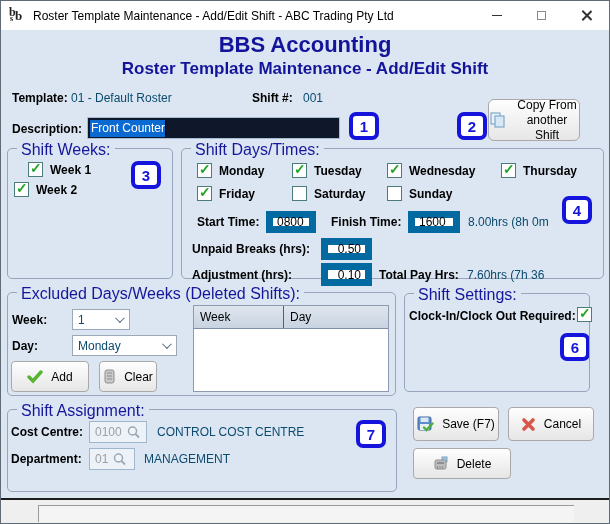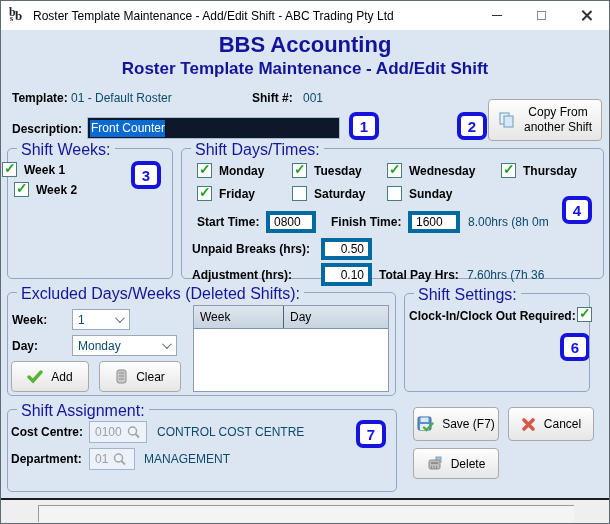--- a/index.html
+++ b/index.html
@@ -38,21 +38,21 @@
     display:flex; align-items:center; justify-content:center; font-size:15px; font-weight:bold; color:#1414dd; }
   
   .group { position:absolute; border:1px solid #96a5bb; border-radius:5px; }
   .group-title { position:absolute; top:-8px; left:9px; background:#dbe6f2; padding:0 4px; font-size:16px; color:#16169c; white-space:nowrap; }
   
   .cbrow { position:absolute; display:flex; align-items:center; gap:7px; }
   .cb { width:15px; height:15px; background:#fff; border:1px solid #4c7b7b; position:relative; flex:0 0 auto; }
   .cb.checked::after { content:"\2713"; position:absolute; left:1px; top:-3px; font-size:14px; font-weight:bold; color:#27a427; }
   .cblabel { font-size:12px; font-weight:bold; color:#000; white-space:nowrap; }
   
-  .tinput { position:absolute; background:#fff; border:4px solid #0369a1; font-size:12px; color:#000;
+  .tinput { position:absolute; background:#fff; border:7px solid #0369a1; font-size:12px; color:#000;
     display:flex; align-items:center; padding:0 4px; }
   .tinput.right { justify-content:flex-end; }
   
   .combo { position:absolute; background:#fff; border:1px solid #9aa8b8; display:flex; align-items:center; font-size:12px; padding-left:5px; }
   .chev { margin-left:auto; margin-right:7px; width:7px; height:7px; border-right:1.5px solid #5a6b7c; border-bottom:1.5px solid #5a6b7c; transform:rotate(45deg) translateY(-2px); }
   
   .btn { position:absolute; background:linear-gradient(#fefefe,#e6e6e6); border:1px solid #a9a9a9; border-radius:4px;
     display:flex; align-items:center; justify-content:center; gap:8px; font-size:12px; color:#000; }
   .btn .bicon { flex:0 0 auto; display:flex; }
   .btn-2line { flex-direction:row; text-align:center; line-height:15px; }
@@ -102,21 +102,21 @@
   <span class="val" style="position:absolute;left:70px;top:90px;">01 - Default Roster</span>
   <span class="lbl" style="position:absolute;left:251px;top:90px;">Shift #:</span>
   <span class="val" style="position:absolute;left:302px;top:90px;">001</span>
 
   <span class="lbl" style="position:absolute;left:11px;top:121px;">Description:</span>
   <div class="desc-input">
     <span class="desc-sel">Front Counter</span>
       <span class="caret"></span>
   </div>
 
-  <div class="btn btn-2line" style="left:487px;top:98px;width:114px;height:42px;">
+  <div class="btn btn-2line" style="left:487px;top:98px;width:92px;height:42px;border-radius:6px;">
     <span class="bicon">
       <svg width="18" height="18" viewBox="0 0 18 18">
         <rect x="2" y="2" width="9" height="11" fill="#e8f2fa" stroke="#7fa9c9" stroke-width="1.2"></rect>
         <rect x="6" y="5" width="9" height="11" fill="#d7e9f6" stroke="#7fa9c9" stroke-width="1.2"></rect>
       </svg>
     </span>
     <span>
       <div>Copy From</div>
       <div>another Shift</div>
     </span>
@@ -126,21 +126,21 @@
   <div class="ann" style="left:456px;top:111px;">2</div>
   <div class="ann" style="left:130px;top:160px;">3</div>
   <div class="ann" style="left:561px;top:195px;">4</div>
   <div class="ann" style="left:209px;top:341px;">5</div>
   <div class="ann" style="left:559px;top:332px;">6</div>
   <div class="ann" style="left:355px;top:419px;">7</div>
 
   <div class="group" style="left:6px;top:147px;width:166px;height:131px;">
     <span class="group-title">Shift Weeks:</span>
   </div>
-  <div class="cbrow" style="left:1px;top:161px;">
+  <div class="cbrow" style="left:27px;top:161px;">
     <span class="cb checked"></span>
     <span class="cblabel">Week 1</span>
   </div>
   <div class="cbrow" style="left:13px;top:181px;">
     <span class="cb checked"></span>
     <span class="cblabel">Week 2</span>
   </div>
 
   <div class="group" style="left:180px;top:147px;width:423px;height:131px;">
     <span class="group-title">Shift Days/Times:</span>
@@ -202,21 +202,21 @@
     <span class="chev"></span>
   </div>
   <div class="btn" style="left:10px;top:360px;width:78px;height:31px;">
     <span class="bicon">
       <svg width="16" height="14" viewBox="0 0 16 14">
           <path d="M2 7 L6 11 L14 2" fill="none" stroke="#58b435" stroke-width="3.4" stroke-linecap="round"></path>
         </svg>
     </span>
     <span>Add</span>
   </div>
-  <div class="btn" style="left:98px;top:360px;width:82px;height:31px;">
+  <div class="btn" style="left:98px;top:360px;width:58px;height:31px;">
     <span class="bicon">
       <svg width="13" height="15" viewBox="0 0 13 15">
         <rect x="2" y="1" width="9" height="13" rx="2" fill="#c9c9c9" stroke="#8e8e8e"></rect>
         <line x1="4" y1="4" x2="9" y2="4" stroke="#8e8e8e"></line>
         <line x1="4" y1="7" x2="9" y2="7" stroke="#8e8e8e"></line>
         <line x1="4" y1="10" x2="9" y2="10" stroke="#8e8e8e"></line>
       </svg>
     </span>
     <span>Clear</span>
   </div>
@@ -273,21 +273,21 @@
     <span>Save (F7)</span>
   </div>
   <div class="btn" style="left:507px;top:406px;width:86px;height:34px;">
     <span class="bicon">
       <svg width="15" height="15" viewBox="0 0 15 15">
         <path d="M3 3 L12 12 M12 3 L3 12" stroke="#d8564a" stroke-width="3.6" stroke-linecap="round"></path>
       </svg>
     </span>
     <span>Cancel</span>
   </div>
-  <div class="btn" style="left:412px;top:447px;width:86px;height:31px;">
+  <div class="btn" style="left:412px;top:447px;width:98px;height:31px;">
     <span class="bicon">
       <svg width="16" height="15" viewBox="0 0 16 15">
         <rect x="9" y="1" width="5" height="5" fill="#9fc3de" stroke="#7da3c0"></rect>
         <rect x="2" y="4" width="11" height="9" rx="1.5" fill="#bdbdbd" stroke="#8e8e8e"></rect>
         <rect x="4" y="6" width="7" height="2" fill="#8e8e8e"></rect>
         <line x1="4.5" y1="10" x2="4.5" y2="13" stroke="#8e8e8e"></line>
         <line x1="7" y1="10" x2="7" y2="13" stroke="#8e8e8e"></line>
         <line x1="9.5" y1="10" x2="9.5" y2="13" stroke="#8e8e8e"></line>
       </svg>
     </span>

